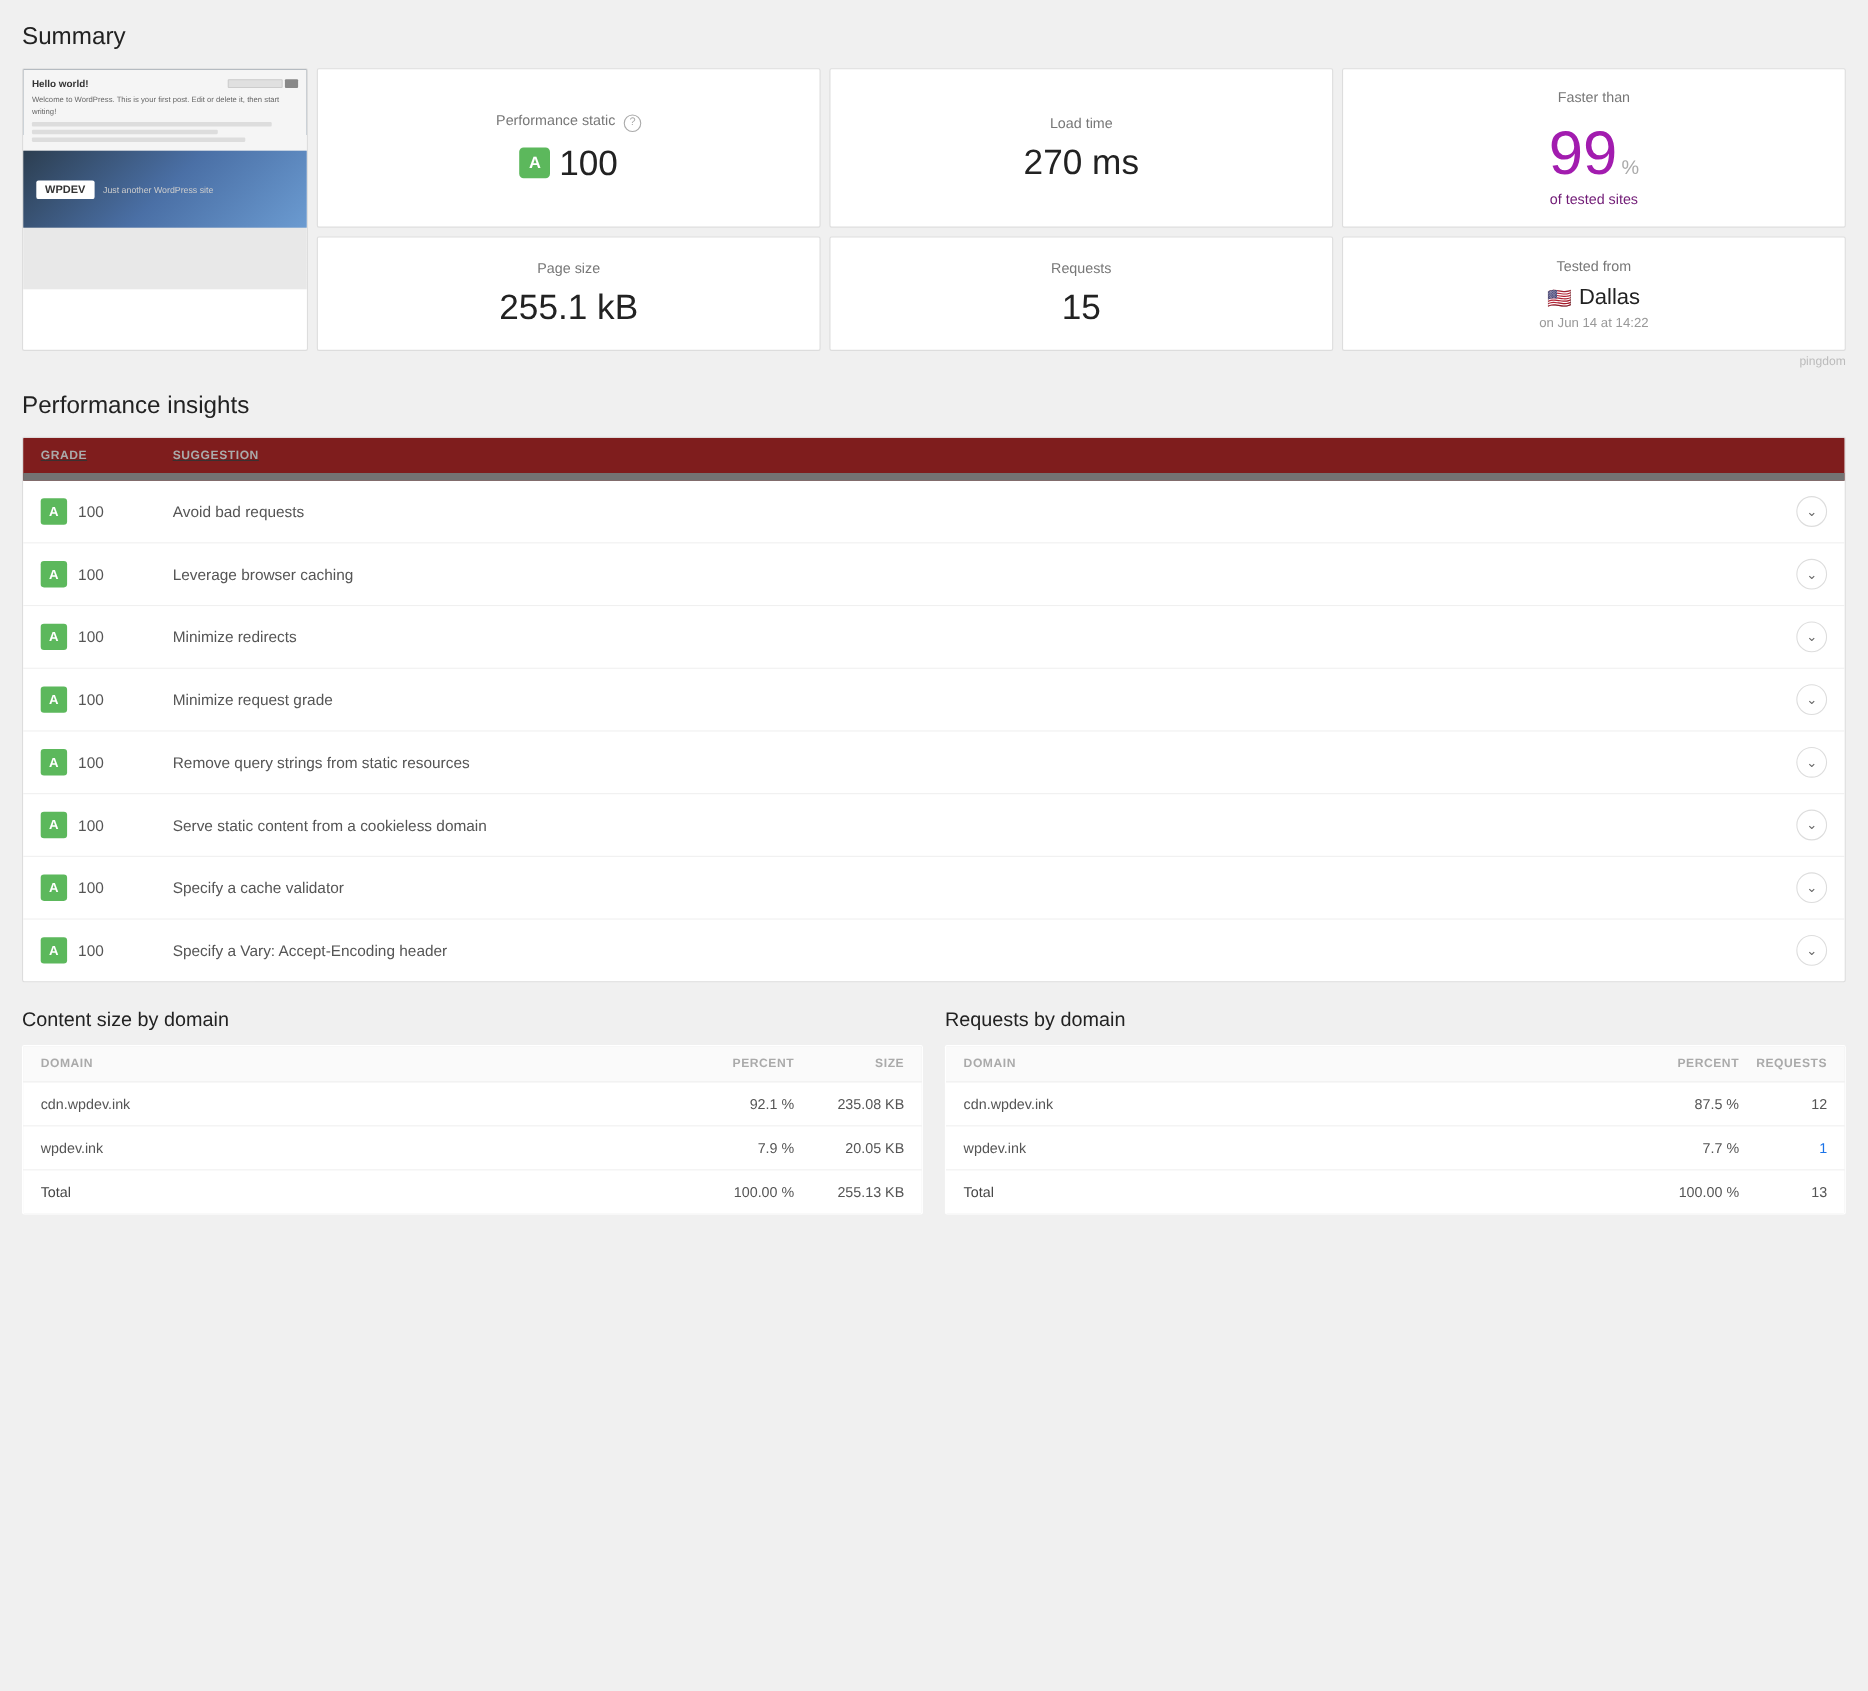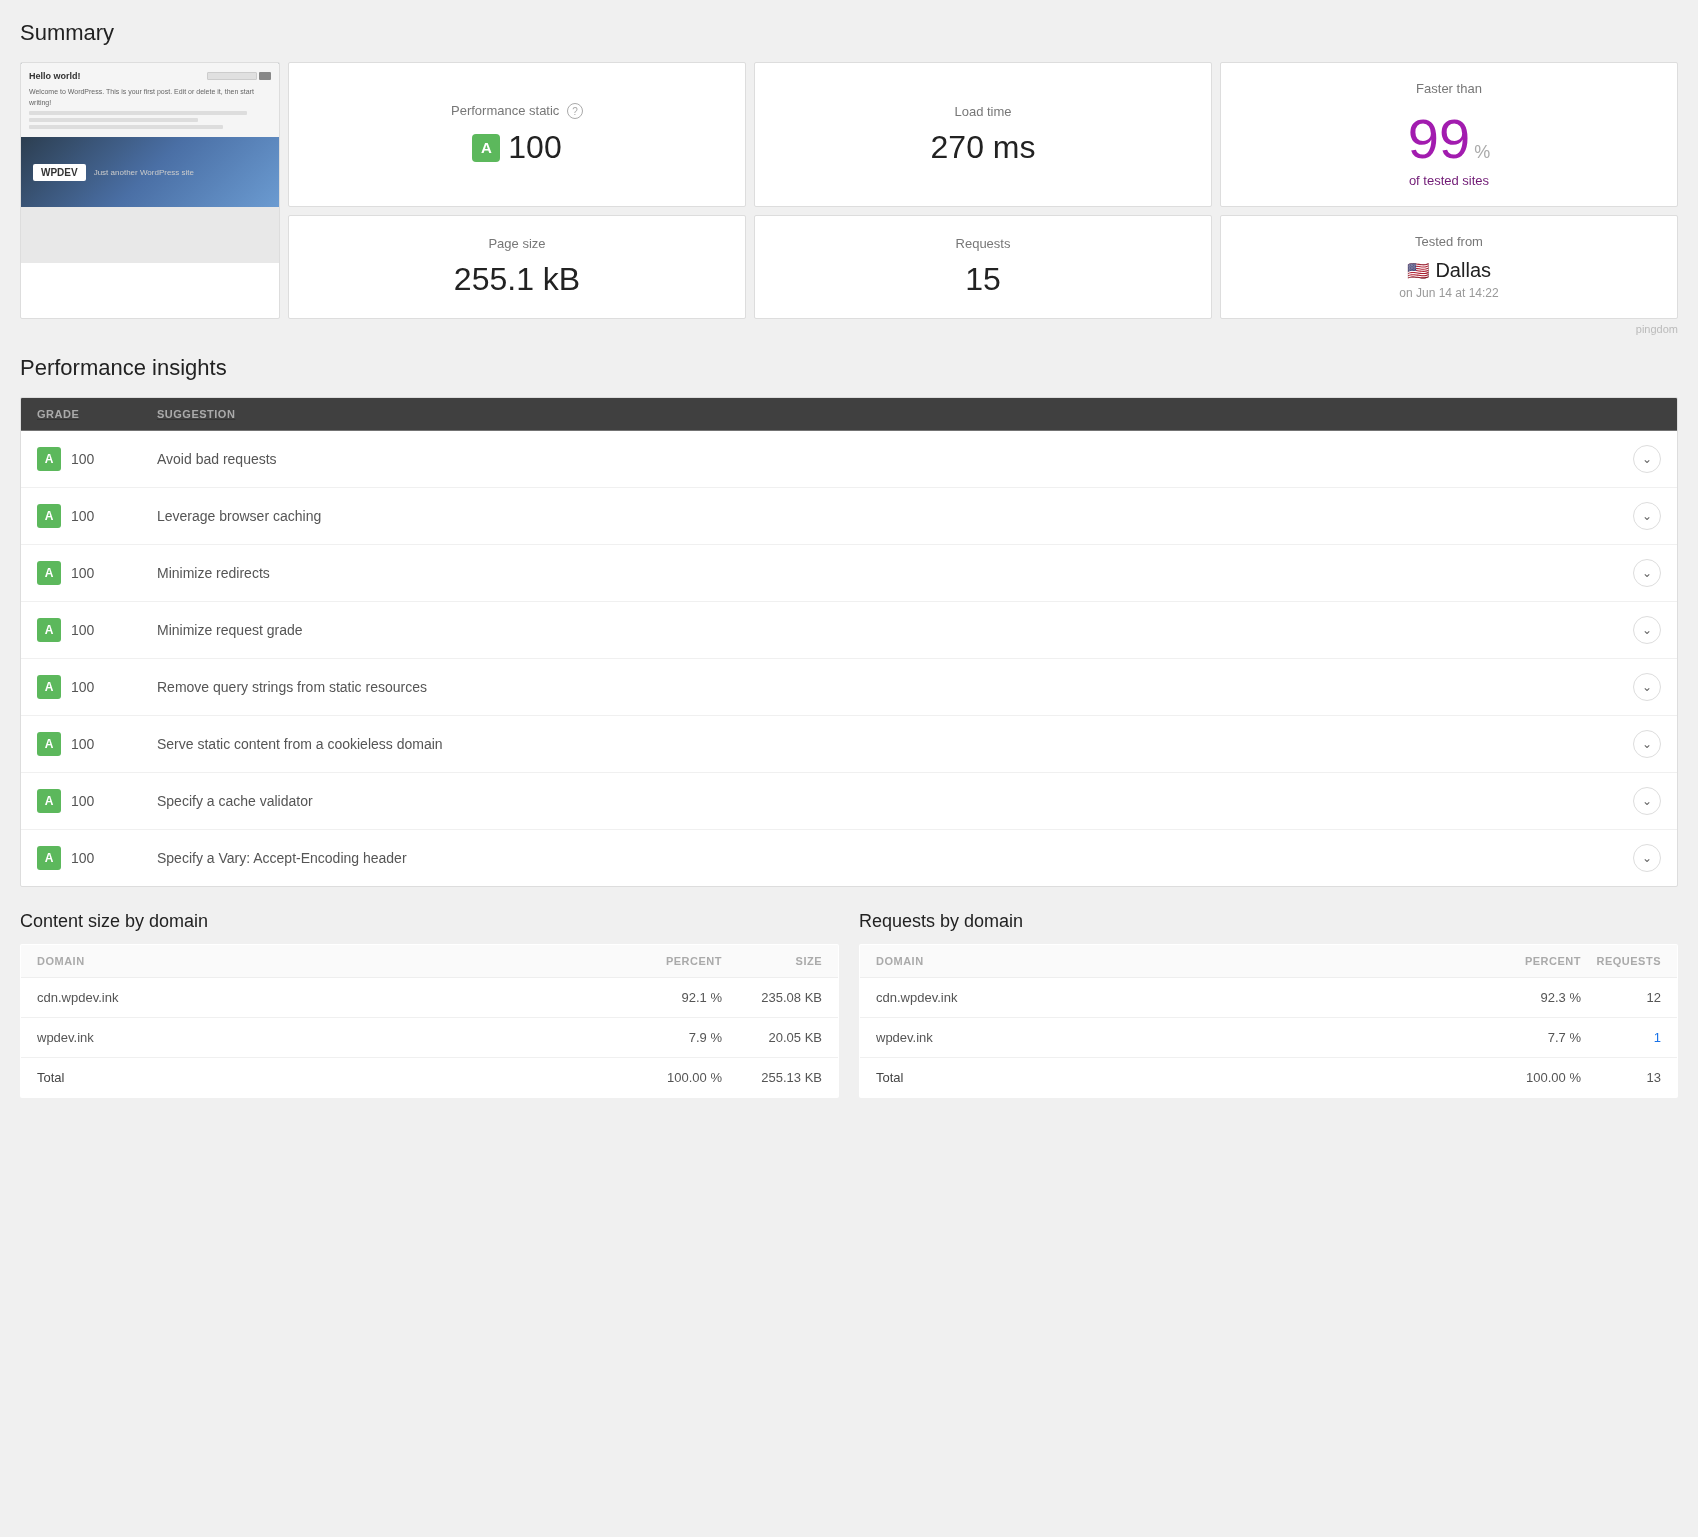--- a/index.html
+++ b/index.html
@@ -134,22 +134,22 @@
     .insights-table {
       background: #fff;
       border: 1px solid #ddd;
       border-radius: 2px;
       overflow: hidden;
     }
     .insights-header {
       display: grid;
       grid-template-columns: 120px 1fr 40px;
       padding: 10px 16px;
-      background: #404040;
-      border-bottom: 1px solid #737373;
+      background: #7f1d1d;
+      border-bottom: 7px solid #737373;
       text-decoration: underline;
     }
     .insights-header-label {
       font-size: 11px;
       color: #aaa;
       text-transform: uppercase;
       font-weight: 600;
       letter-spacing: 0.5px;
     }
     .insight-row {
@@ -444,21 +444,21 @@
       <thead>
         <tr style="display:grid; grid-template-columns: 1fr 100px 80px; padding:10px 16px; background:#fafafa; border-bottom:1px solid #eee;">
           <th class="domain-col-label" style="text-align:left; font-weight:600;">DOMAIN</th>
           <th class="domain-col-label right" style="text-align:right; font-weight:600;">PERCENT</th>
           <th class="domain-col-label right" style="text-align:right; font-weight:600;">REQUESTS</th>
         </tr>
       </thead>
       <tbody id="requests-rows">
           <tr style="display: grid; grid-template-columns: 1fr 100px 80px; padding: 12px 16px; border-bottom: 1px solid rgb(240, 240, 240); align-items: center;">
       <td class="domain-cell " style="font-size:13px; color:#555; font-weight:400;">cdn.wpdev.ink</td>
-      <td class="domain-cell right" style="font-size:13px; color:#555; text-align:right;">92.3 %</td>
+      <td class="domain-cell right" style="font-size:13px; color:#555; text-align:right;">87.5 %</td>
       <td class="domain-cell right" style="font-size:13px; color:#555; text-align:right; cursor:default;">12</td>
     </tr>
           <tr style="display: grid; grid-template-columns: 1fr 100px 80px; padding: 12px 16px; border-bottom: 1px solid rgb(240, 240, 240); align-items: center;">
       <td class="domain-cell " style="font-size:13px; color:#555; font-weight:400;">wpdev.ink</td>
       <td class="domain-cell right" style="font-size:13px; color:#555; text-align:right;">7.7 %</td>
       <td class="domain-cell right" style="font-size:13px; color:#1a73e8; text-align:right; cursor:pointer;">1</td>
     </tr>
           <tr style="display: grid; grid-template-columns: 1fr 100px 80px; padding: 12px 16px; border-bottom: none; align-items: center;">
       <td class="domain-cell bold" style="font-size:13px; color:#444; font-weight:500;">Total</td>
       <td class="domain-cell right" style="font-size:13px; color:#555; text-align:right;">100.00 %</td>

